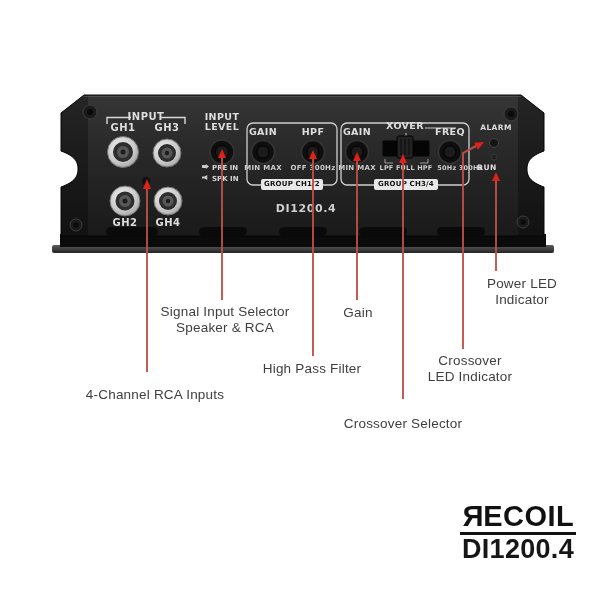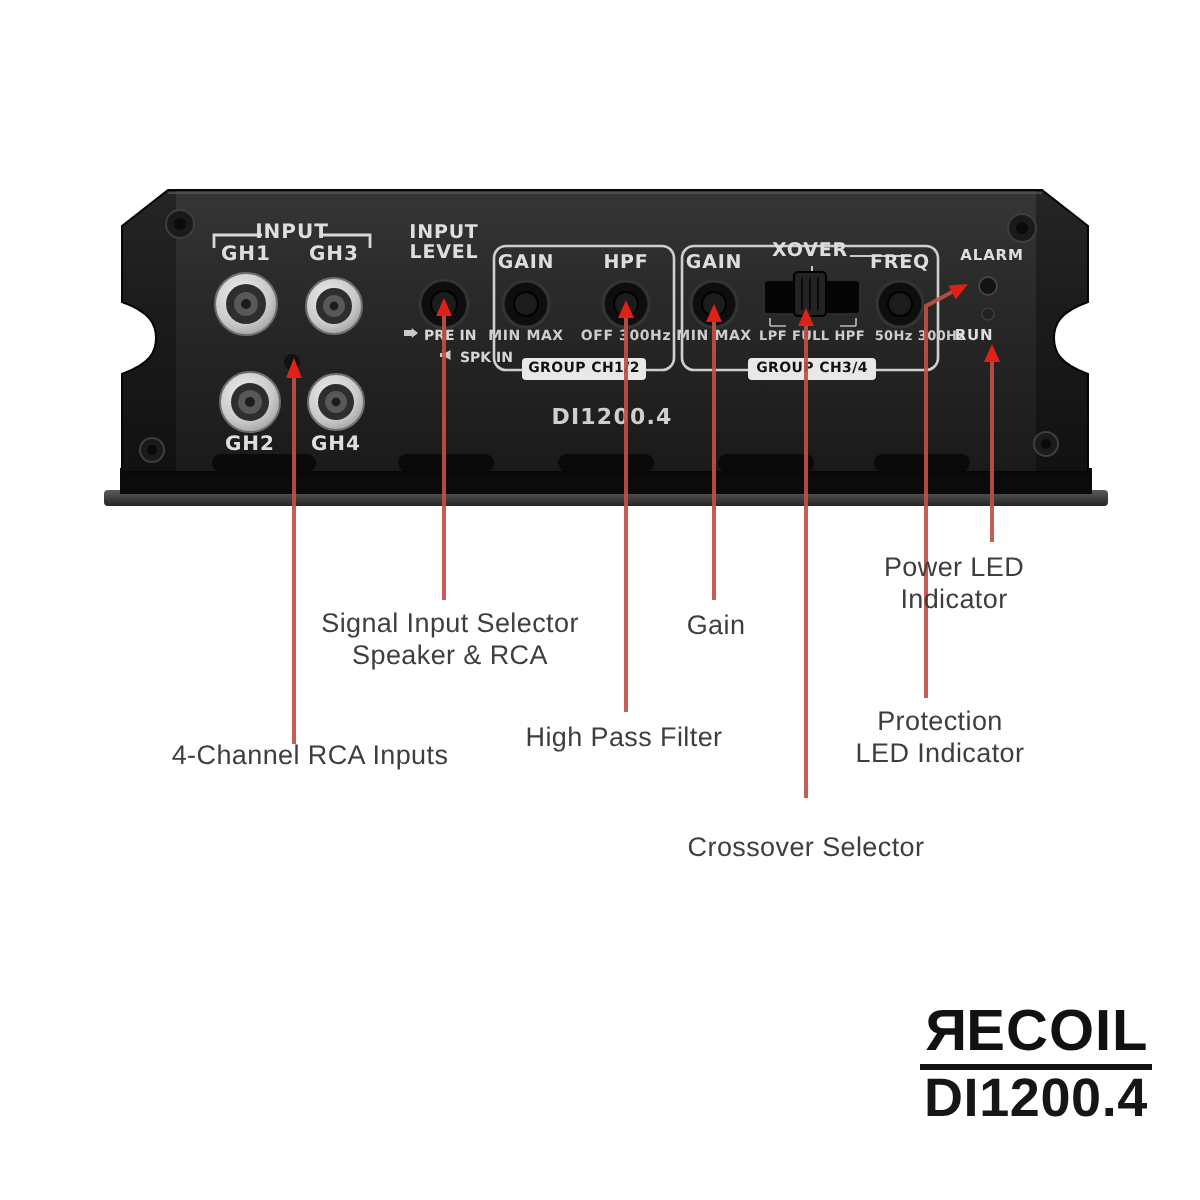--- a/index.html
+++ b/index.html
@@ -167,21 +167,21 @@
   <span class="ptxt t10" style="left:167px;top:123px">GH3</span>
   <span class="ptxt t10" style="left:125px;top:218px">GH2</span>
   <span class="ptxt t10" style="left:168px;top:218px">GH4</span>
 
   <span class="ptxt t95" style="left:222px;top:112px">INPUT</span>
   <span class="ptxt t95" style="left:222px;top:122px">LEVEL</span>
   <div class="inrow" style="left:202px;top:164px">
     <span class="mini-icon"></span>
     <span>PRE IN</span>
   </div>
-  <div class="inrow" style="left:220px;top:175px">
+  <div class="inrow" style="left:202px;top:175px">
     <span class="mini-icon spk"></span>
     <span>SPK IN</span>
   </div>
 
   <span class="ptxt t95" style="left:263px;top:127px">GAIN</span>
   <span class="ptxt t7" style="left:263px;top:165px">MIN MAX</span>
   <span class="ptxt t95" style="left:313px;top:127px">HPF</span>
   <span class="ptxt t7" style="left:313px;top:165px">OFF 300Hz</span>
   <span class="ptxt tabtxt" style="left:292px;top:181px">GROUP CH1/2</span>
 
@@ -212,35 +212,35 @@
       <polygon points="147,179 143,189 151,189"></polygon>
       <polygon points="222,149 218,158 226,158"></polygon>
       <polygon points="313,150 309,159 317,159"></polygon>
       <polygon points="357,152 353,161 361,161"></polygon>
       <polygon points="403,154 399,163 407,163"></polygon>
       <polygon points="496,172 492,181 500,181"></polygon>
       <polygon points="484,142 477.9,149.7 474.2,142.7"></polygon>
     </g>
   </svg>
 
-  <div class="callout-label" style="left:477px;top:276px">
+  <div class="callout-label" style="left:522px;top:276px">
     <div>Power LED</div>
     <div>Indicator</div>
   </div>
   <div class="callout-label" style="left:225px;top:304px">
     <div>Signal Input Selector</div>
     <div>Speaker &amp; RCA</div>
   </div>
   <div class="callout-label" style="left:358px;top:305px">Gain</div>
   <div class="callout-label" style="left:312px;top:361px">High Pass Filter</div>
   <div class="callout-label" style="left:470px;top:353px">
-    <div>Protection</div>
+    <div>Crossover</div>
     <div>LED Indicator</div>
   </div>
-  <div class="callout-label" style="left:155px;top:370px">4-Channel RCA Inputs</div>
+  <div class="callout-label" style="left:155px;top:387px">4-Channel RCA Inputs</div>
   <div class="callout-label" style="left:403px;top:416px">Crossover Selector</div>
 
   <div id="logo">
     <div class="brand"><span class="mirror">R</span><span>ECOIL</span></div>
     <div class="model">DI1200.4</div>
   </div>
 
 </div>
 
 </body></html>

